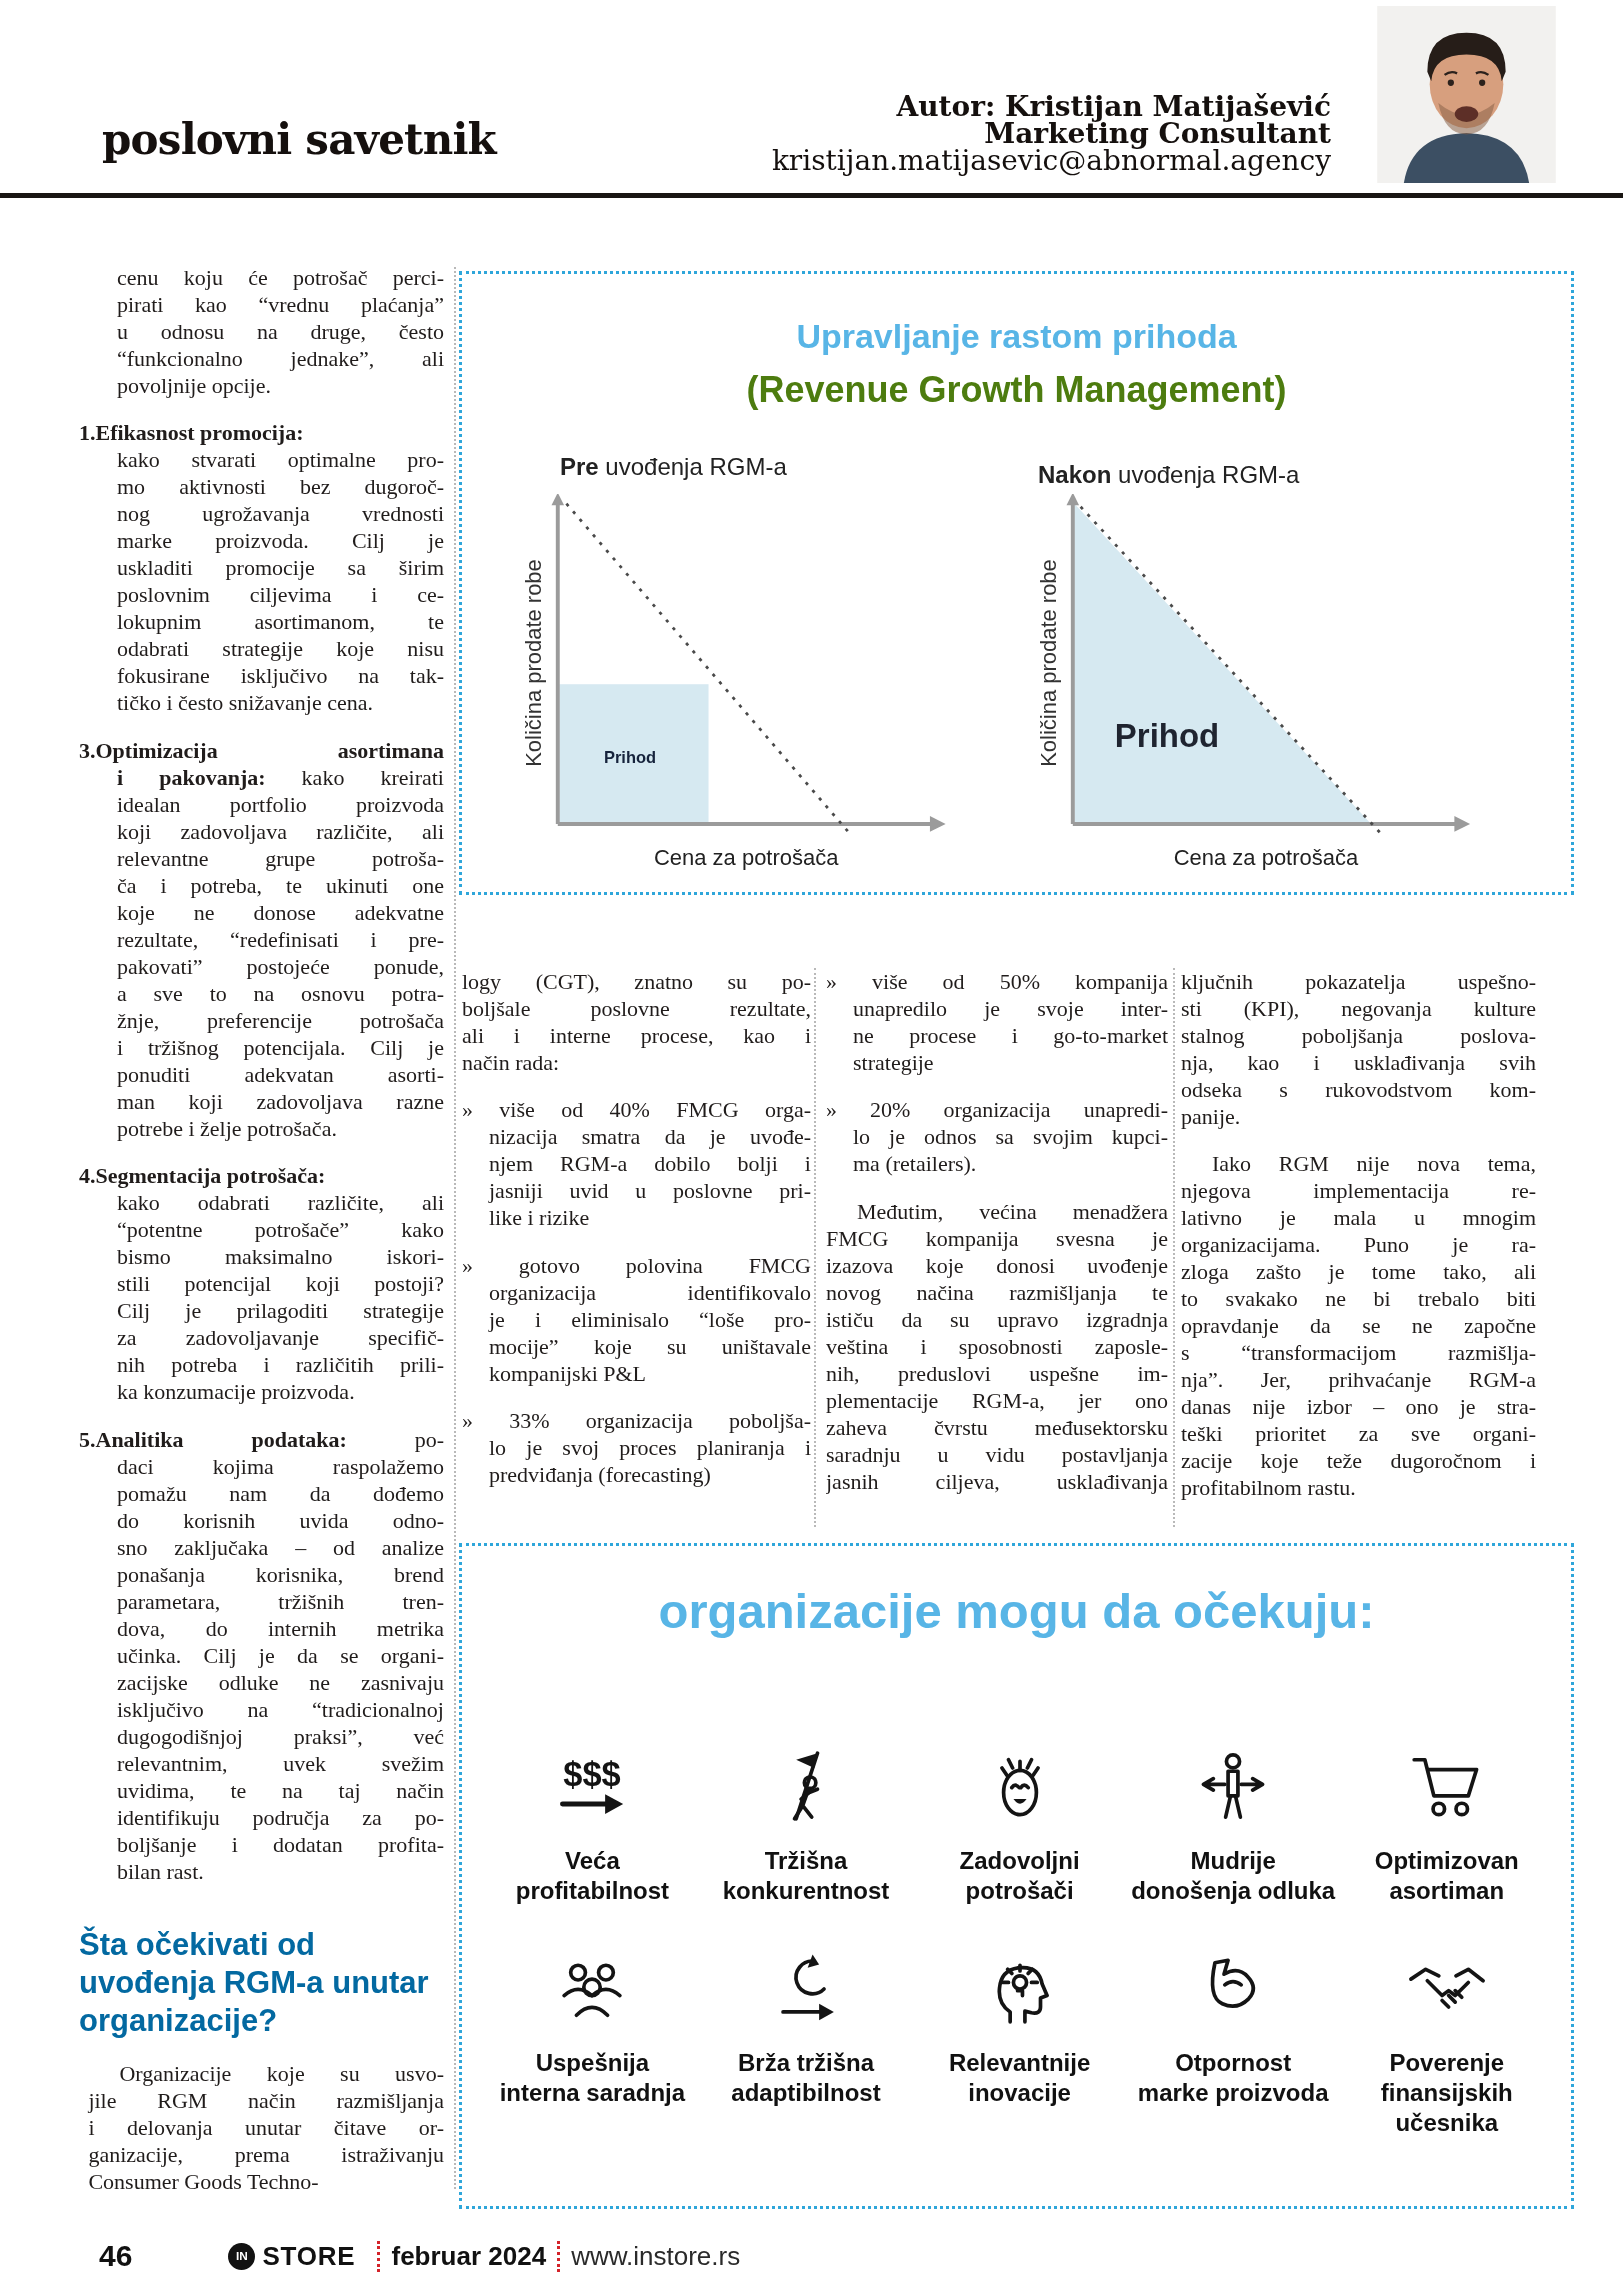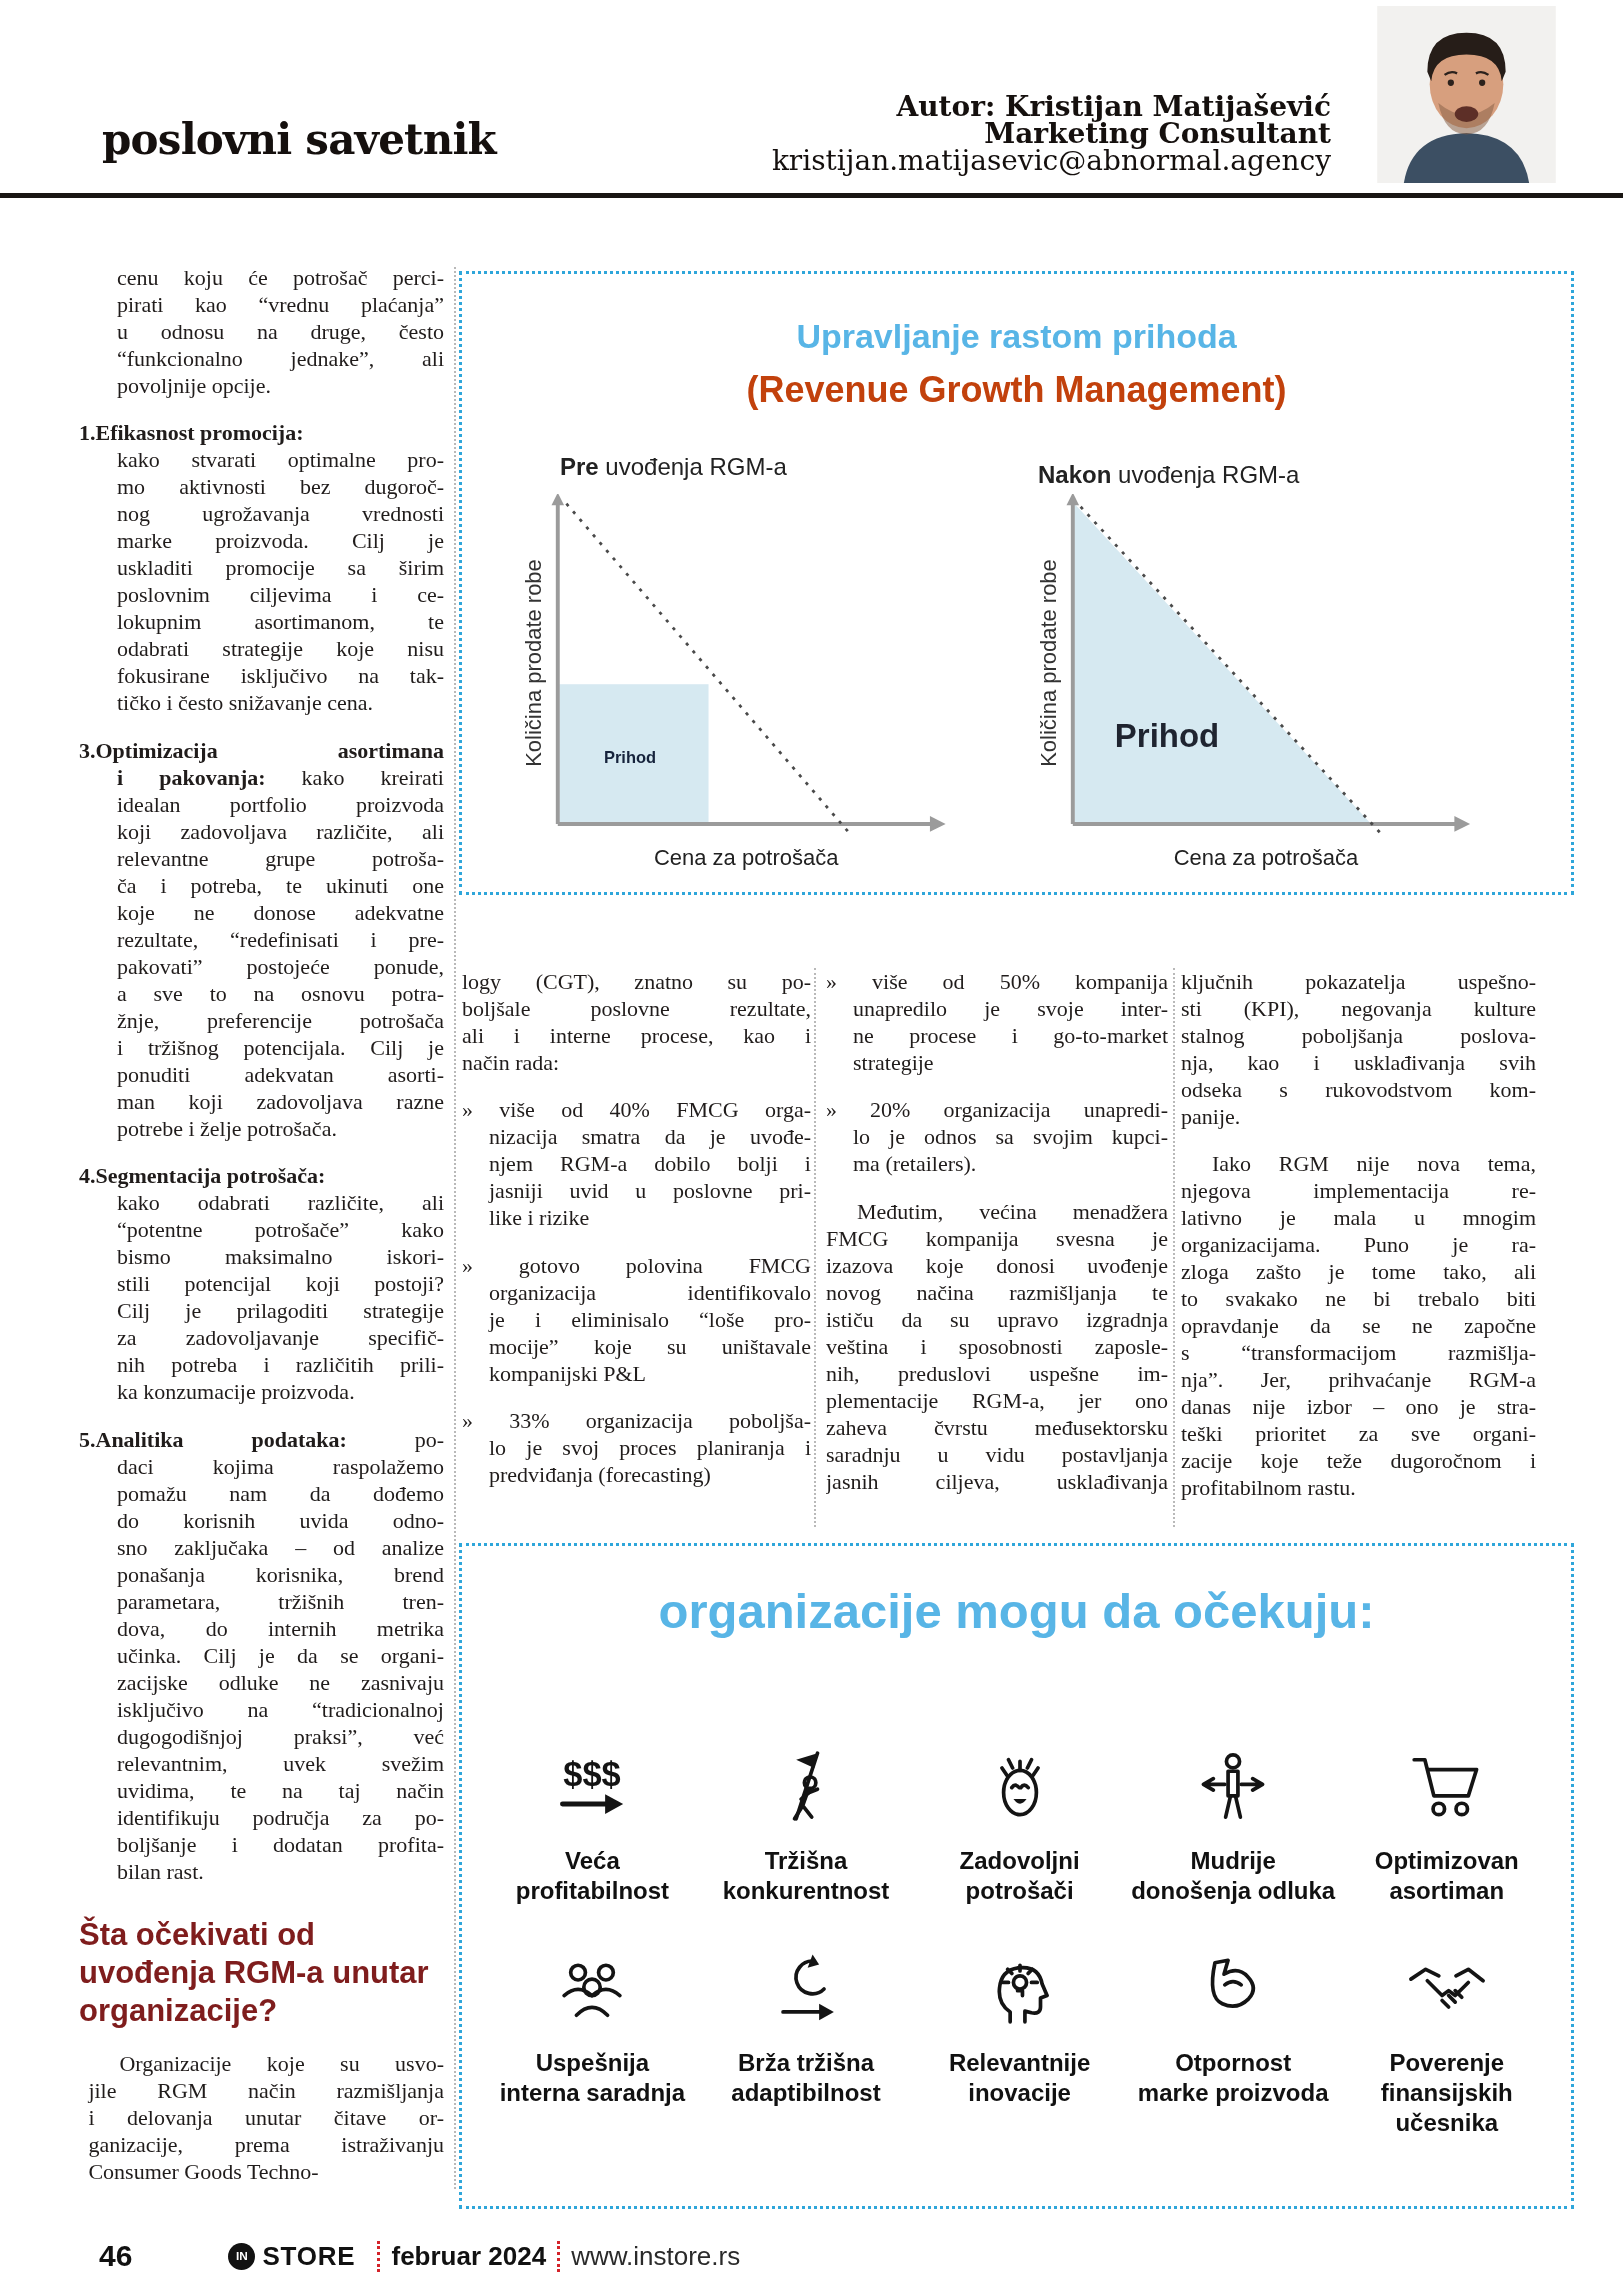--- a/index.html
+++ b/index.html
@@ -28,32 +28,32 @@
   .block:first-child{margin-top:0;}
   .tline{text-align:justify;text-align-last:justify;white-space:nowrap;overflow:hidden;}
   .tline.end{text-align-last:left;}
   .tline.ind{text-indent:31px;}
   .numbered .tline{padding-left:38px;}
   .numbered .tline.out{padding-left:0;}
   .bullet .tline{padding-left:27px;}
   .bullet .tline.out{padding-left:0;}
   .p12 .tline{padding-left:9.4px;}
   .heading{font-family:"Liberation Sans",sans-serif;font-weight:bold;font-size:31px;
-           line-height:38px;color:#7f1d1d;margin-top:31px;}
+           line-height:38px;color:#0369a1;margin-top:41px;}
   .heading .tline{text-align-last:left;white-space:normal;padding-left:0;}
   span.b{font-weight:bold;}
 
   
   .bluebox{position:absolute;border:3.9px dotted #2ea6da;box-sizing:border-box;background:#ffffff;}
   #box1{left:459px;top:271px;width:1115px;height:624px;}
   #box2{left:459px;top:1543px;width:1115px;height:666px;}
   .bx-title{margin-top:35px;text-align:center;font-family:"Liberation Sans",sans-serif;
             font-weight:bold;font-size:34px;line-height:55px;color:#58b5e6;}
   .bx-sub{text-align:center;font-family:"Liberation Sans",sans-serif;font-weight:bold;
-          font-size:36px;line-height:46px;color:#c2410c;margin-top:3.1px;}
+          font-size:36px;line-height:46px;color:#4d7c0f;margin-top:3.1px;}
   .bx2-title{margin-top:36px;text-align:center;font-family:"Liberation Sans",sans-serif;
              font-weight:bold;font-size:49px;line-height:58px;color:#58b5e6;}
 
   .chart-h{position:absolute;font-family:"Liberation Sans",sans-serif;font-size:24px;color:#222;}
   #ch1{left:98px;top:179px;} #ch2{left:576px;top:187px;}
   .charts{position:absolute;left:0;top:220px;}
 
   
   .grid{position:absolute;left:23.6px;top:196px;width:1068px;}
   .grid-row{display:flex;}

